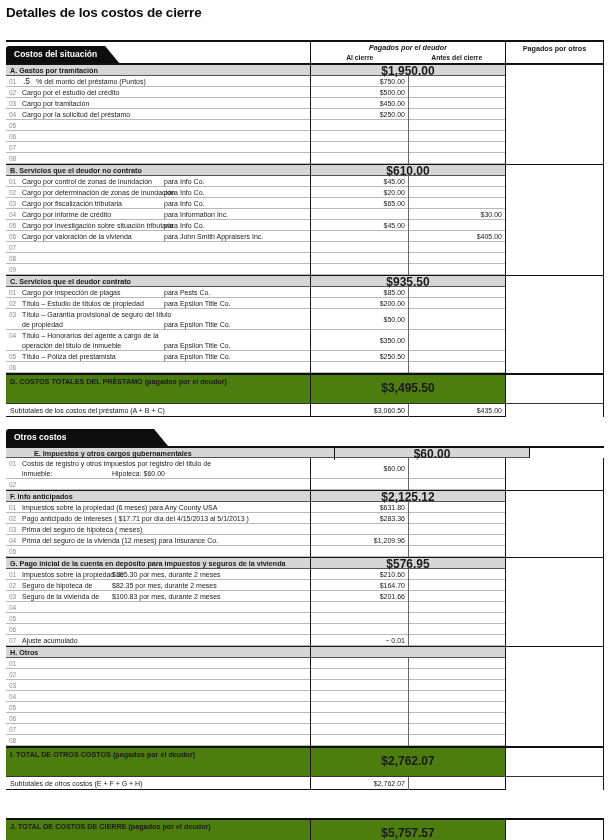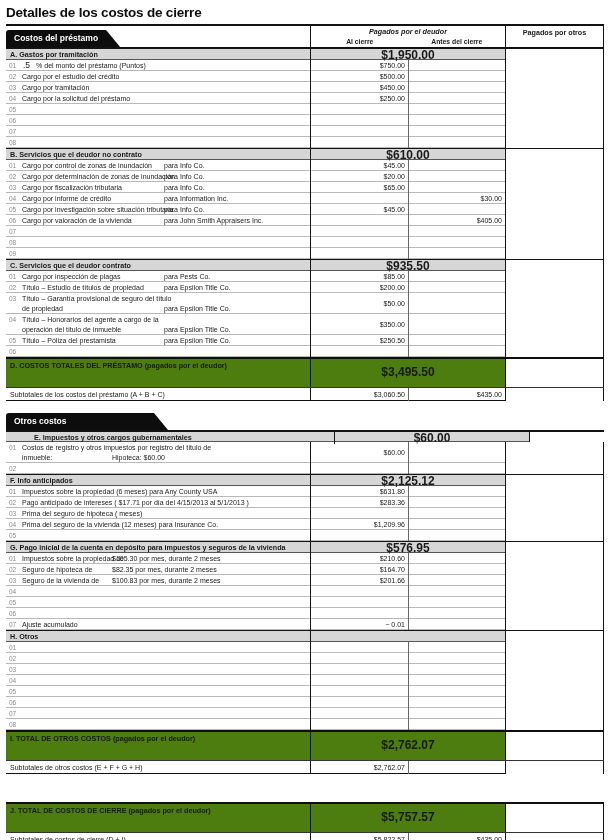--- a/index.html
+++ b/index.html
@@ -1,18 +1,18 @@
 <!DOCTYPE html>
 <html><head>
 <meta charset="utf-8">
 <style>
   html,body{margin:0;padding:0;background:#fff;}
   body{width:608px;height:840px;font-family:"Liberation Sans",sans-serif;color:#1a1a1a;overflow:hidden;}
   .page{box-sizing:border-box;width:608px;height:840px;padding:3px 4px 0 6px;position:relative;}
-  .title{font-size:13.5px;font-weight:700;letter-spacing:-0.2px;margin:2px 0 4px 0;color:#0d0d0d;}
+  .title{font-size:13.5px;font-weight:700;letter-spacing:-0.2px;margin:2px 0 20px 0;color:#0d0d0d;}
   .tbl{width:598px;}
   
   .head-row{display:grid;grid-template-columns:304px 195px 99px;height:24px;box-sizing:border-box;
             border-top:2.4px solid #111;border-bottom:1.8px solid #111;}
   .head-desc{position:relative;}
   .head-deudor{border-left:1.6px solid #141414;box-sizing:border-box;text-align:center;}
   .head-deudor .cap{font-weight:700;font-size:7.2px;line-height:10px;display:block;margin-top:1px;font-style:italic;}
   .head-deudor .subs{display:flex;font-weight:700;font-size:6.8px;line-height:9px;}
   .head-deudor .s1{width:98px;text-align:center;}
   .head-deudor .s2{width:97px;text-align:center;}
@@ -59,21 +59,21 @@
 </head>
 <body>
 
 <div class="page">
 
   <div class="title">Detalles de los costos de cierre</div>
 
   <div class="tbl">
     <div class="head-row">
       <div class="head-desc">
-        <span class="tab tab-in-head">Costos del préstamo</span>
+        <span class="tab tab-in-head">Costos del situación</span>
       </div>
       <div class="head-deudor">
         <span class="cap">Pagados por el deudor</span>
         <span class="subs">
           <span class="s1">Al cierre</span>
           <span class="s2">Antes del cierre</span>
         </span>
       </div>
       <div class="head-otros">Pagados por otros</div>
     </div>

